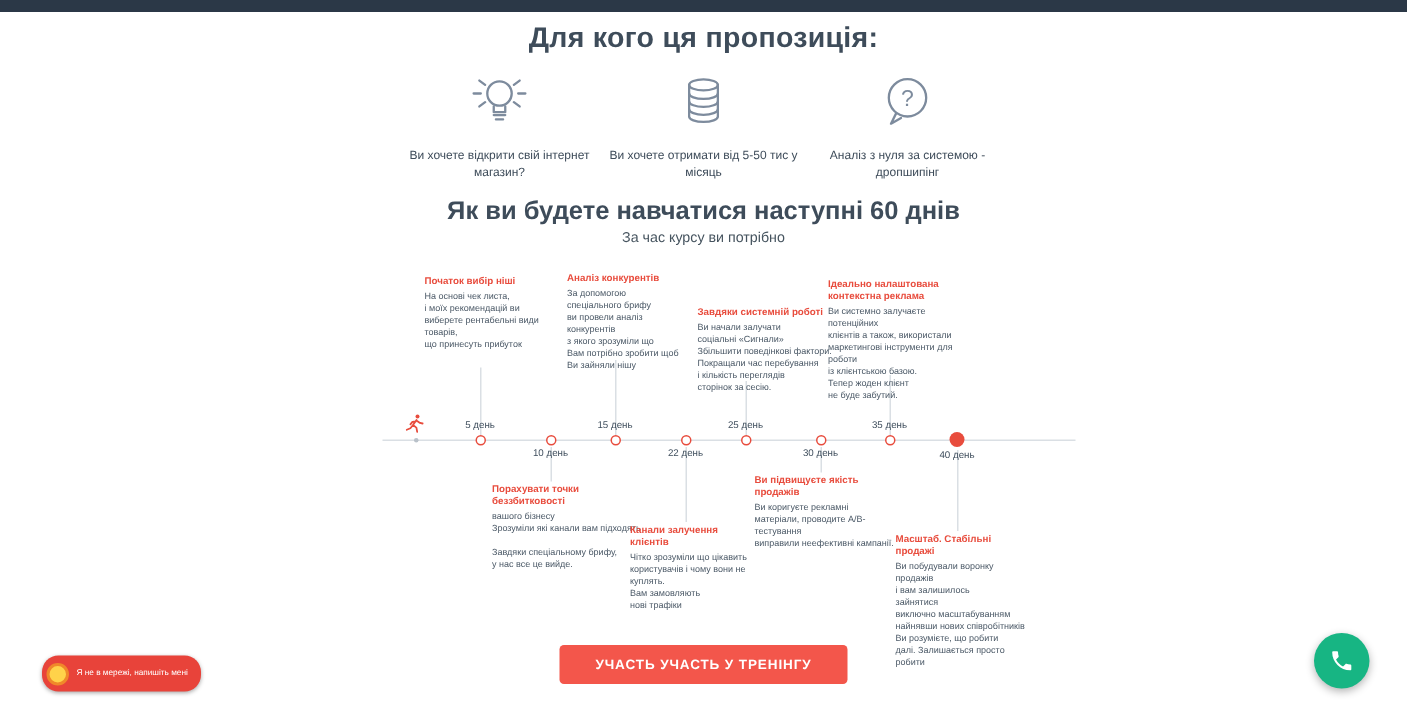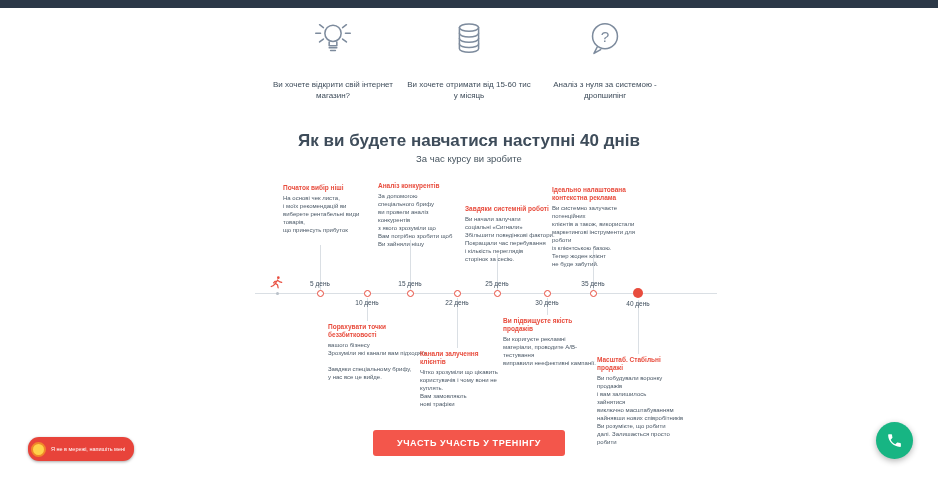--- a/index.html
+++ b/index.html
@@ -9,21 +9,21 @@
   }
   .topbar{position:absolute;top:0;left:0;right:0;height:8px;background:#2b3847}
 
   
   .offer{position:absolute;top:8px;left:0;right:0;text-align:center}
   .offer-title{margin:7px 0 0;font-size:19px;color:#3e4c5a;font-weight:700;letter-spacing:.2px}
   .offer-items{display:flex;justify-content:center;margin-top:9px}
   .offer-item{width:126px;padding:0 5px}
   .offer-item .oicon{height:48px;display:flex;align-items:center;justify-content:center}
   .offer-item svg{width:46px;height:46px;stroke:#7d8b9d;fill:none;stroke-width:1.6;stroke-linecap:round;stroke-linejoin:round}
-  .offer-item p{margin:14px 0 0;font-size:8px;color:#3e4c5a;line-height:1.4}
+  .offer-item p{margin:4px 0 0;font-size:8px;color:#3e4c5a;line-height:1.4}
 
   
   .course{position:absolute;top:131px;left:0;right:0;text-align:center}
   .course h3{margin:0;font-size:17px;color:#3e4c5a;font-weight:700}
   .course p{margin:2px 0 0;font-size:9.5px;color:#46545f}
 
   
   #tl-area{position:absolute;inset:0;pointer-events:none}
   .tl-line{position:absolute;left:255px;top:293px;width:462px;height:1px;background:#dadfe4}
   .tl-runner{position:absolute;left:268px;top:275px;width:16px;height:16px}
@@ -52,20 +52,21 @@
   .fab{position:absolute;left:876px;top:422px;width:37px;height:37px;border-radius:50%;background:#17b583;
        display:flex;align-items:center;justify-content:center;box-shadow:0 2px 6px rgba(0,0,0,.3);cursor:pointer}
   .fab svg{width:17px;height:17px;fill:#ffffff}
 </style>
 </head>
 <body>
 
 <div class="topbar"></div>
 
 <section class="offer">
+  <h2 class="offer-title">Для кого ця пропозиція:</h2>
   <div class="offer-items">
     <div class="offer-item">
       <div class="oicon">
         <svg viewBox="0 0 48 48">
           <circle cx="24" cy="16" r="8.5"></circle>
           <path d="M20 25v4h8v-4"></path>
           <path d="M20 31h8M21.5 34h5"></path>
           <path d="M10 7l4 3M6 16h5M10 25l4-3M38 7l-4 3M42 16h-5M38 25l-4-3"></path>
         </svg>
       </div>
@@ -74,38 +75,38 @@
     <div class="offer-item">
       <div class="oicon">
         <svg viewBox="0 0 48 48">
           <ellipse cx="24" cy="10" rx="10" ry="3.8"></ellipse>
           <path d="M14 10v22c0 2.1 4.5 3.8 10 3.8s10-1.7 10-3.8V10"></path>
           <path d="M14 16c0 2.1 4.5 3.8 10 3.8s10-1.7 10-3.8"></path>
           <path d="M14 21.5c0 2.1 4.5 3.8 10 3.8s10-1.7 10-3.8"></path>
           <path d="M14 27c0 2.1 4.5 3.8 10 3.8s10-1.7 10-3.8"></path>
         </svg>
       </div>
-      <p>Ви хочете отримати від 15-60 тис у місяць</p>
+      <p>Ви хочете отримати від 5-50 тис у місяць</p>
     </div>
     <div class="offer-item">
       <div class="oicon">
         <svg viewBox="0 0 48 48">
           <circle cx="24" cy="19" r="13"></circle>
           <path d="M16 30l-3.5 7 7-4"></path>
           <text x="24" y="25" text-anchor="middle" font-size="16" stroke="none" fill="#7d8b9d" font-family="Liberation Sans, sans-serif">?</text>
         </svg>
       </div>
       <p>Аналіз з нуля за системою - дропшипінг</p>
     </div>
   </div>
 </section>
 
 <section class="course">
-  <h3>Як ви будете навчатися наступні 40 днів</h3>
-  <p>За час курсу ви зробите</p>
+  <h3>Як ви будете навчатися наступні 60 днів</h3>
+  <p>За час курсу ви потрібно</p>
 </section>
 
 <div id="tl-area">
   <div class="tl-line"></div>
   <div class="tl-runner">
     <svg viewBox="0 0 24 24">
       <circle cx="15.5" cy="4" r="2" fill="#e84c3d" stroke="none"></circle>
       <path d="M14.5 7.5l-3.5 5M14.8 8.2l3.2 2.2 2.6.6M13.6 9l-3.2.4-2 2.4M11 12.5l3.4 2.6.8 4.2M11 12.5l-2.6 3.2-3.6 1.6"></path>
     </svg>
   </div>

